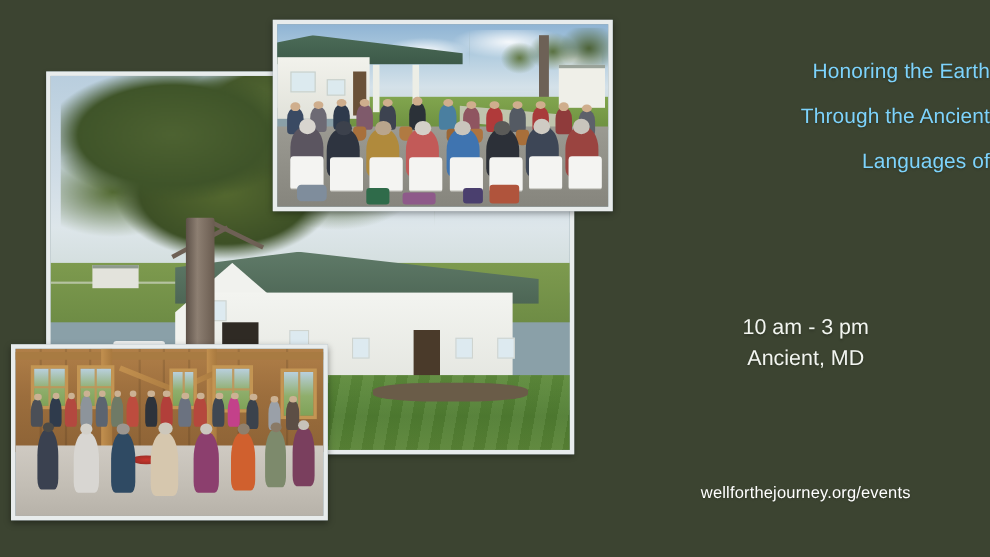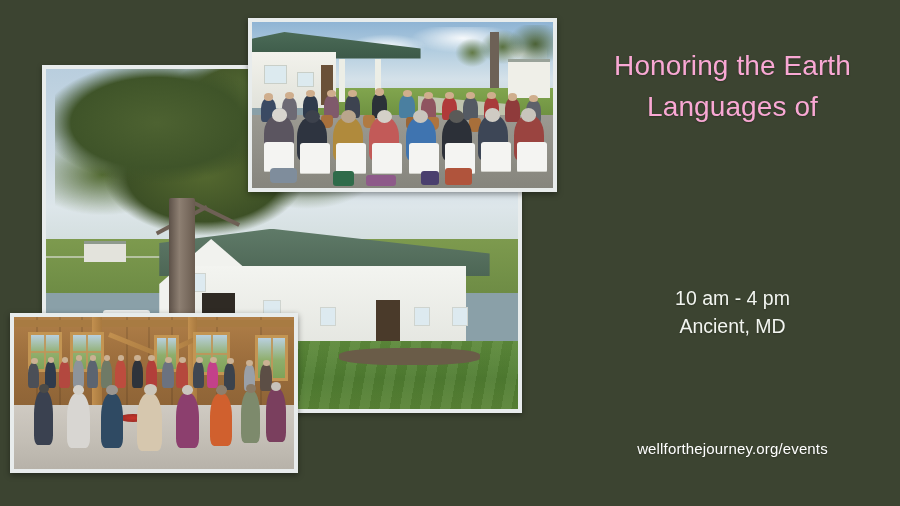--- a/index.html
+++ b/index.html
@@ -123,22 +123,22 @@
   .ib-winmul{position:absolute;background:rgba(190,150,90,.9);}
   .ib-floor{position:absolute;left:0;top:58%;width:100%;height:42%;
     background:linear-gradient(#cfcac2,#c2bdb4 60%,#b7b2a9);}
   .ib-rug{position:absolute;left:38%;top:64%;width:9%;height:5%;
     background:radial-gradient(#c8342c,#8d2a23);border-radius:50%;}
 
   
   .textcol{position:absolute;left:565px;top:0;width:335px;height:506px;z-index:6;}
   .title{
     position:absolute;left:0;top:45px;width:100%;
-    text-align:center;color:#f9a8d4;
-    font-size:28px;line-height:41px;font-weight:400;letter-spacing:.1px;
+    text-align:right;color:#7dd3fc;
+    font-size:19px;line-height:41px;font-weight:400;letter-spacing:.1px;
     text-shadow:0 1px 2px rgba(0,0,0,.25);
   }
   .title .tl{display:block;white-space:nowrap;}
   .details{
     position:absolute;left:0;top:284px;width:100%;
     text-align:center;color:#f2f5f0;
     font-size:19.5px;line-height:28px;font-weight:400;
     text-shadow:0 1px 2px rgba(0,0,0,.22);
   }
   .details .dl{display:block;}
@@ -368,24 +368,25 @@
       <div class="head" style="left:82.8%;top:44%;width:3.6%;height:6%;background:#8a7a66;"></div>
       <div class="person" style="left:90%;top:47%;width:7%;height:35%;background:#7a3f5e;"></div>
       <div class="head" style="left:91.8%;top:43%;width:3.6%;height:6%;background:#c7c2ba;"></div>
     </div>
   </div>
 
   <div class="textcol">
 
     <div class="title">
       <span class="tl">Honoring the Earth</span>
+      <span class="tl">Through the Ancient</span>
       <span class="tl">Languages of</span>
     </div>
 
     <div class="details">
-      <span class="dl">10 am - 4 pm</span>
+      <span class="dl">10 am - 3 pm</span>
       <span class="dl">Ancient, MD</span>
     </div>
 
     <div class="url">wellforthejourney.org/events</div>
   </div>
 
 </div>
 
 </body></html>

